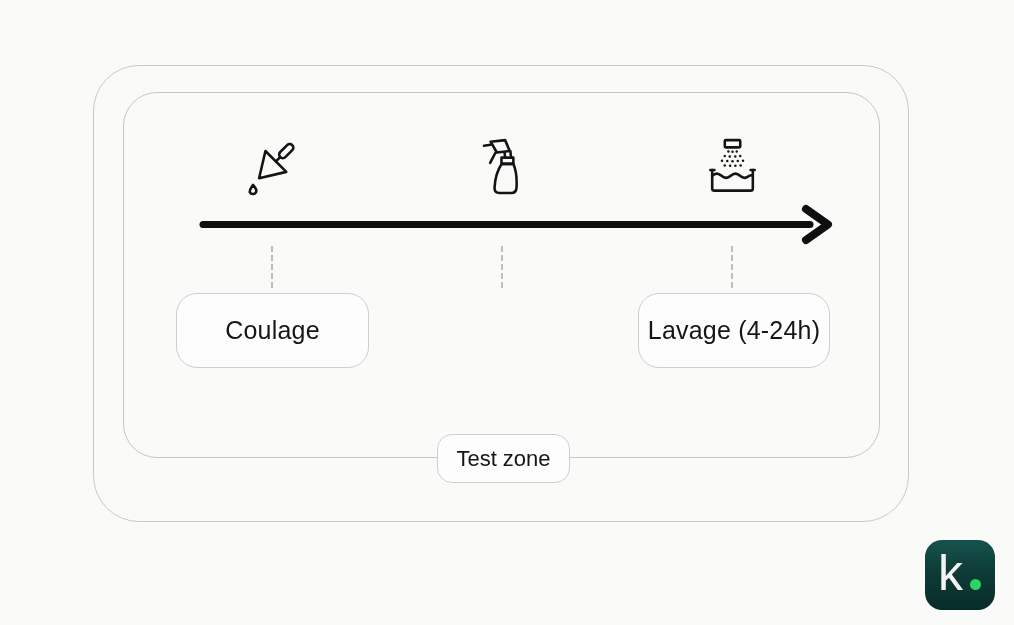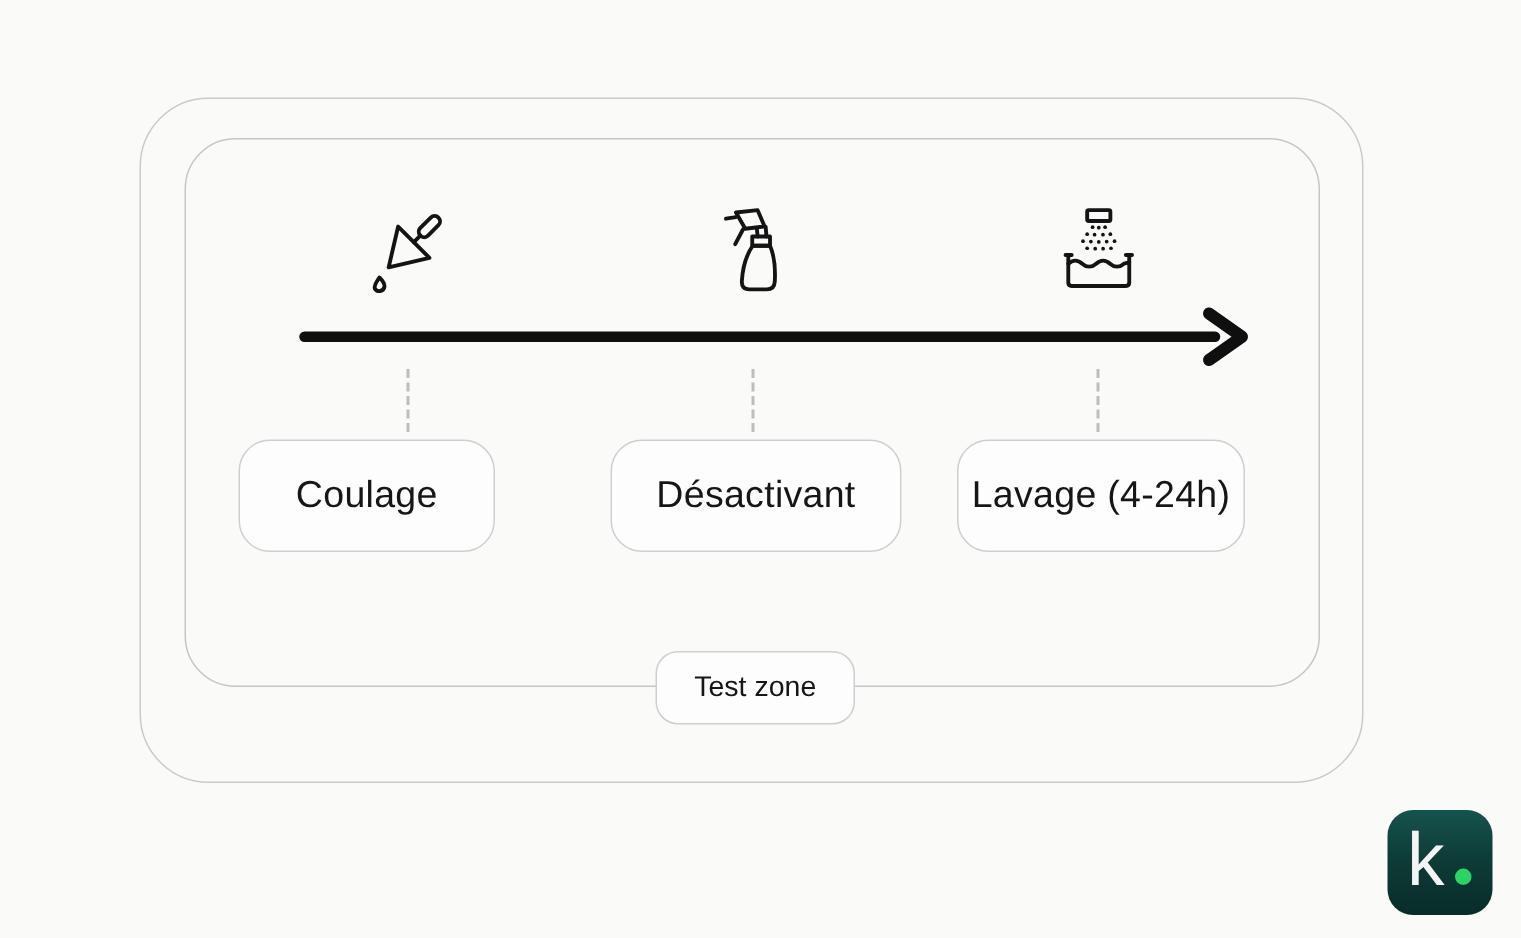--- a/index.html
+++ b/index.html
@@ -25,28 +25,28 @@
   .arrow-wrap{position:absolute; left:196px; top:202px; width:646px; height:46px; color:#0f0f0f;}
 
   .connector{position:absolute; top:246px; height:42px; width:0;
     border-left:2px dashed var(--dash);}
   .conn-1{left:271px;} .conn-2{left:501px;} .conn-3{left:731px;}
 
   .step-box{position:absolute; top:293px; height:75px; background:var(--box-bg);
     border:1.5px solid var(--box-border); border-radius:21px;
     display:flex; align-items:center; justify-content:center;
     font-size:25px; color:var(--text); letter-spacing:0.2px;}
-  .box-1{left:159px; width:171px;}
+  .box-1{left:176px; width:193px;}
   .box-2{left:407px; width:194px;}
   .box-3{left:638px; width:192px;justify-content:center;}
 
   .zone-box{position:absolute; left:437px; top:434px; width:133px; height:49px;
     background:var(--box-bg); border:1.5px solid var(--box-border); border-radius:15px;
     display:flex; align-items:center; justify-content:center;
-    font-size:19px; color:var(--text); z-index:3;}
+    font-size:22px; color:var(--text); z-index:3;}
 
   .logo{position:absolute; left:925px; top:540px; width:70px; height:70px;
     border-radius:17px;
     background:linear-gradient(180deg, var(--logo-top) 0%, #0e3c37 45%, var(--logo-bottom) 100%);
     z-index:4;}
   .logo .letter{position:absolute; left:13px; top:4px; font-size:50px; line-height:58px;
     font-weight:500; color:var(--logo-letter);}
   .logo .dot{position:absolute; left:45px; top:39px; width:11px; height:11px;
     border-radius:50%; background:var(--accent-green);}
 </style>
@@ -114,23 +114,20 @@
     </svg>
   </div>
 
   <div class="connector conn-1"></div>
   <div class="connector conn-2"></div>
   <div class="connector conn-3"></div>
 
   <div class="step-box box-1">
     <span>Coulage</span>
   </div>
-  <div class="step-box box-2">
-    <span>Désactivant</span>
-  </div>
   <div class="step-box box-3">
     <span>Lavage (4-24h)</span>
   </div>
 
   <div class="zone-box">
     <span>Test zone</span>
   </div>
 
   <div class="logo">
     <span class="letter">k</span>

